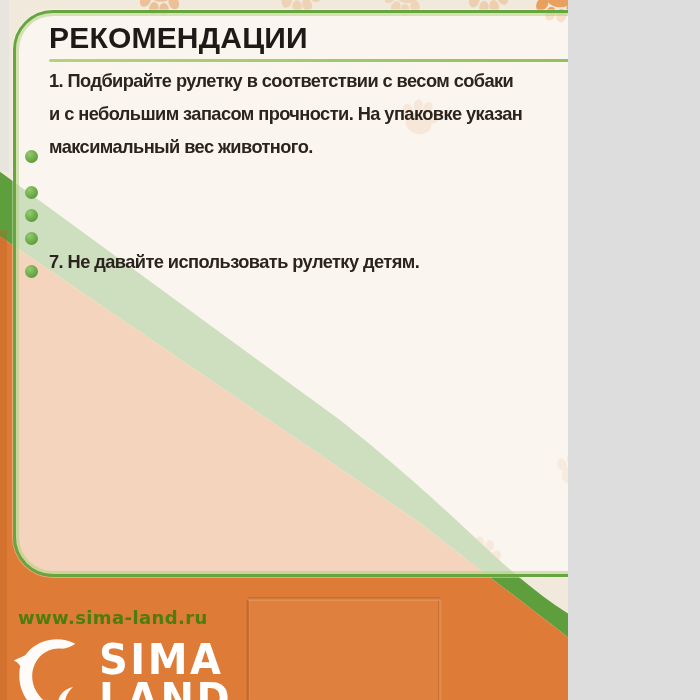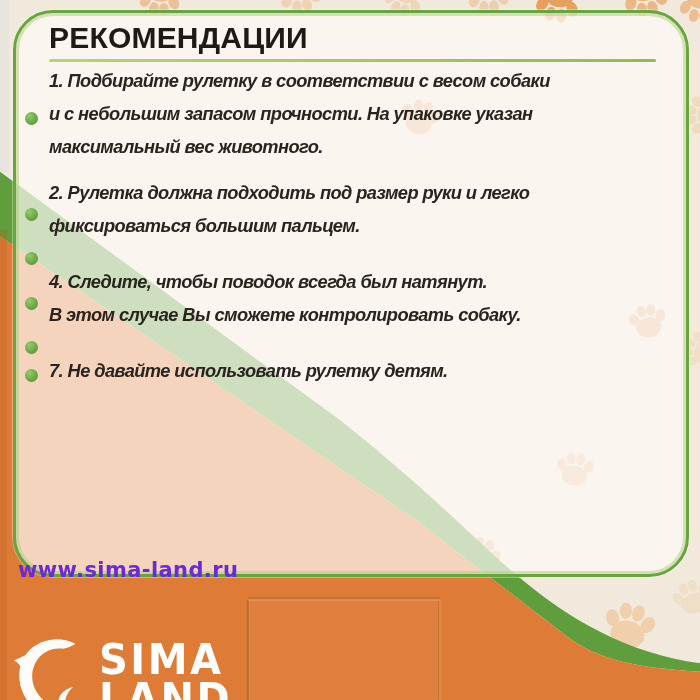--- a/index.html
+++ b/index.html
@@ -1,47 +1,47 @@
 <!DOCTYPE html>
 <html><head>
 <meta charset="utf-8">
 <style>
   html,body{margin:0;padding:0;}
   body{font-family:"Liberation Sans",sans-serif;background:#ddd;}
-  .stage{position:relative;width:700px;height:700px;overflow:hidden;background:#f1e9dc;}
+  .stage{position:relative;width:568px;height:700px;overflow:hidden;background:#f1e9dc;}
   .stage > svg.bg{position:absolute;left:0;top:0;z-index:0;}
 
   
   .card{
     position:absolute;left:13px;top:10px;width:676px;height:567px;
     box-sizing:border-box;z-index:2;
     background:rgba(253,251,246,0.70);
     border:3px solid #67a53e;border-radius:40px;
     box-shadow:inset 0 0 0 3px rgba(178,208,130,0.55), 0 0 0 1px rgba(255,255,255,0.35);
   }
   .card h1{
     margin:9px 20px 0 33px;font-size:30px;line-height:31px;font-weight:bold;
     color:#1e1a17;letter-spacing:0.2px;
   }
   .rule{height:3px;margin:6px 30px 0 33px;border-radius:2px;
     background:linear-gradient(90deg,#b3d47c,#8cbd53);}
   ol.recs{margin:2px 0 0 0;padding:0 8px 0 9px;list-style:none;}
-  ol.recs li{display:flex;align-items:center;font-style:italic;}
+  ol.recs li{display:flex;align-items:flex-end;}
   ol.recs li.gap{margin-bottom:13px;}
   .dot{flex:none;width:13px;height:13px;border-radius:50%;margin:10px 11px 0 0;
     background:radial-gradient(circle at 35% 30%,#93cb6d,#5d9c3a 75%);}
   .lines{min-width:0;}
   .line{
     font-size:19px;font-weight:bold;letter-spacing:-0.6px;line-height:33px;
     color:#2a231e;white-space:nowrap;transform:scaleX(0.96);transform-origin:0 50%;
   }
 
   
-  .site{position:absolute;left:18px;top:558px;z-index:3;
-    font-size:21px;font-weight:bold;color:#6d28d9;letter-spacing:0.4px;line-height:24px;
+  .site{position:absolute;left:18px;top:606px;z-index:3;
+    font-size:18px;font-weight:bold;color:#4d7c0f;letter-spacing:0.4px;line-height:24px;
     font-family:"DejaVu Sans",sans-serif;}
   .logo{position:absolute;left:13px;top:632px;z-index:3;display:flex;align-items:center;}
   .logo .mark{flex:none;}
   .logo .words{margin-left:6px;font-family:"DejaVu Sans",sans-serif;font-weight:bold;
     font-size:40px;line-height:37px;letter-spacing:2.5px;color:#fff;
     transform:scaleY(1.06);transform-origin:0 50%;}
 
   
   .crease{position:absolute;top:600px;width:4px;height:100px;z-index:3;}
   .crease.c1{left:246px;background:linear-gradient(90deg,rgba(110,45,8,0),rgba(110,45,8,0.32),rgba(255,222,185,0.28));}
@@ -116,34 +116,23 @@
       <li class="gap">
         <span class="dot"></span>
         <div class="lines">
           <div class="line">1. Подбирайте рулетку в соответствии с весом собаки</div>
           <div class="line">и с небольшим запасом прочности. На упаковке указан</div>
           <div class="line">максимальный вес животного.</div>
         </div>
       </li>
       <li>
         <span class="dot"></span>
-        <div class="lines">
-          <div class="line">2. Рулетка должна подходить под размер руки и легко</div>
-          <div class="line">фиксироваться большим пальцем.</div>
-        </div>
       </li>
       <li>
         <span class="dot"></span>
-      </li>
-      <li>
-        <span class="dot"></span>
-        <div class="lines">
-          <div class="line">4. Следите, чтобы поводок всегда был натянут.</div>
-          <div class="line">В этом случае Вы сможете контролировать собаку.</div>
-        </div>
       </li>
       <li>
         <span class="dot"></span>
       </li>
       <li>
         <span class="dot"></span>
         <div class="lines">
           <div class="line">7. Не давайте использовать рулетку детям.</div>
         </div>
       </li>

